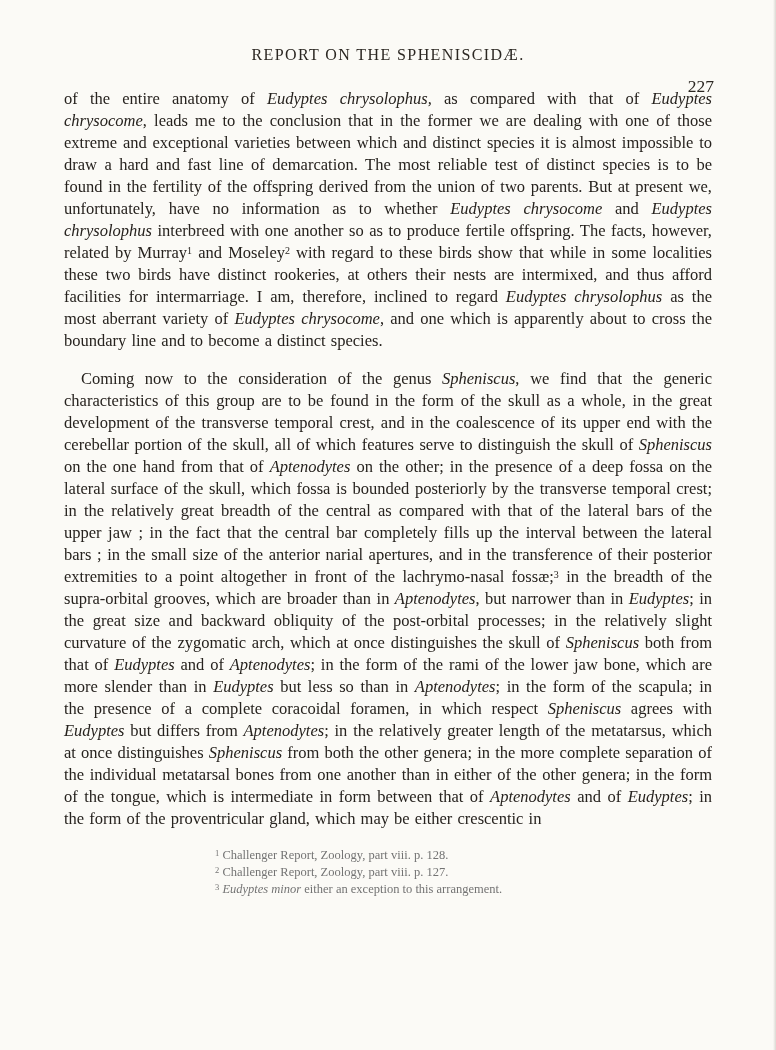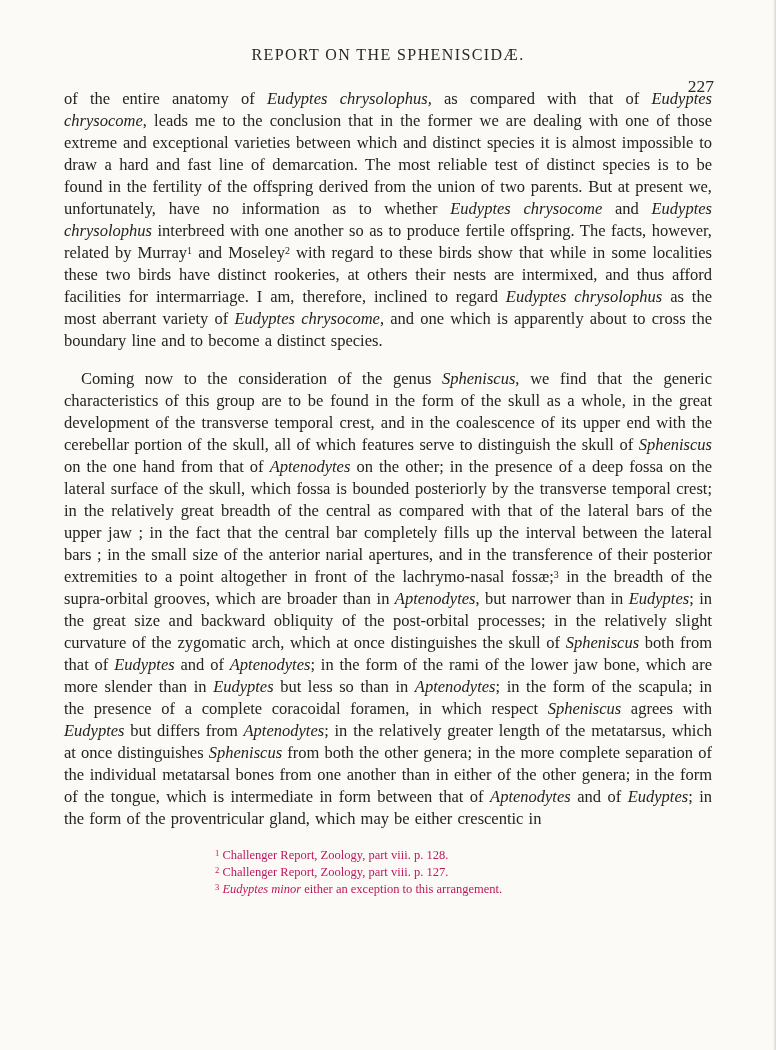--- a/index.html
+++ b/index.html
@@ -64,21 +64,21 @@
     line-height: 0;
     vertical-align: baseline;
     position: relative;
     top: -0.45em;
   }
   .footnotes {
     margin-top: 17px;
     margin-left: 167px;
     font-size: 12.5px;
     line-height: 17px;
-    color: #be185d;
+    color: #737373;
   }
   .footnote { margin: 0; }
   .footnote sup { font-size: 8.5px; top: -0.4em; }
 </style>
 </head>
 <body>
 
 <div class="page">
   <div class="scan-edge"></div>
 

